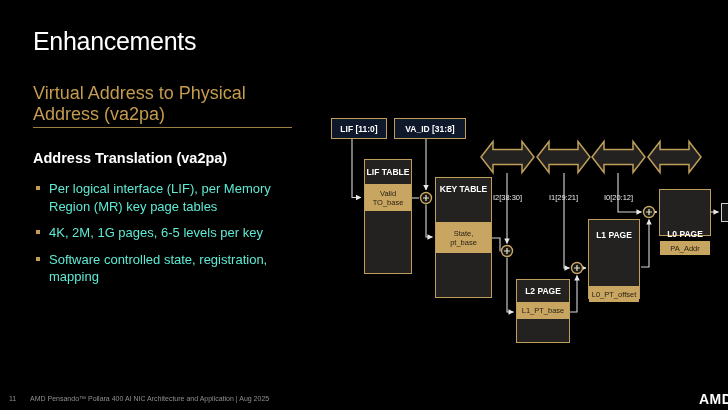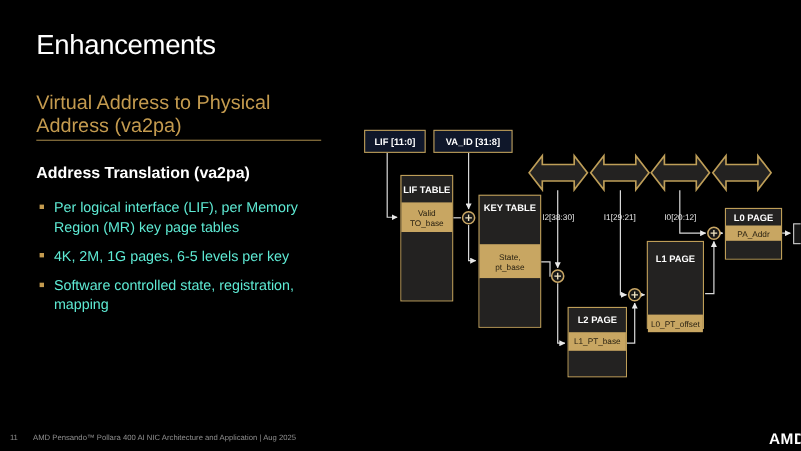--- a/index.html
+++ b/index.html
@@ -171,21 +171,21 @@
     <div class="empty"></div>
   </div>
 
   <div class="dtable" style="left:588px;top:219px;width:52px;height:80px;gap:36px;">
     <div class="hdr" style="height:30px;">L1 PAGE</div>
     <div class="grow" style="height:16px;">L0_PT_offset</div>
     <div class="empty"></div>
   </div>
 
   <div class="dtable" style="left:659px;top:189px;width:52px;height:47px;">
-    <div class="hdr" style="height:15px;">L0 PAGE</div>
+    <div class="hdr" style="height:15px;margin-top:36px;">L0 PAGE</div>
     <div class="grow" style="height:14px;">PA_Addr</div>
     <div class="empty"></div>
   </div>
 
   <div class="cut-box"></div>
 
   <div class="page-number">11</div>
   <div class="footer-text">AMD Pensando™ Pollara 400 AI NIC Architecture and Application  |  Aug 2025</div>
   <div class="amd-logo">AMD</div>
 

